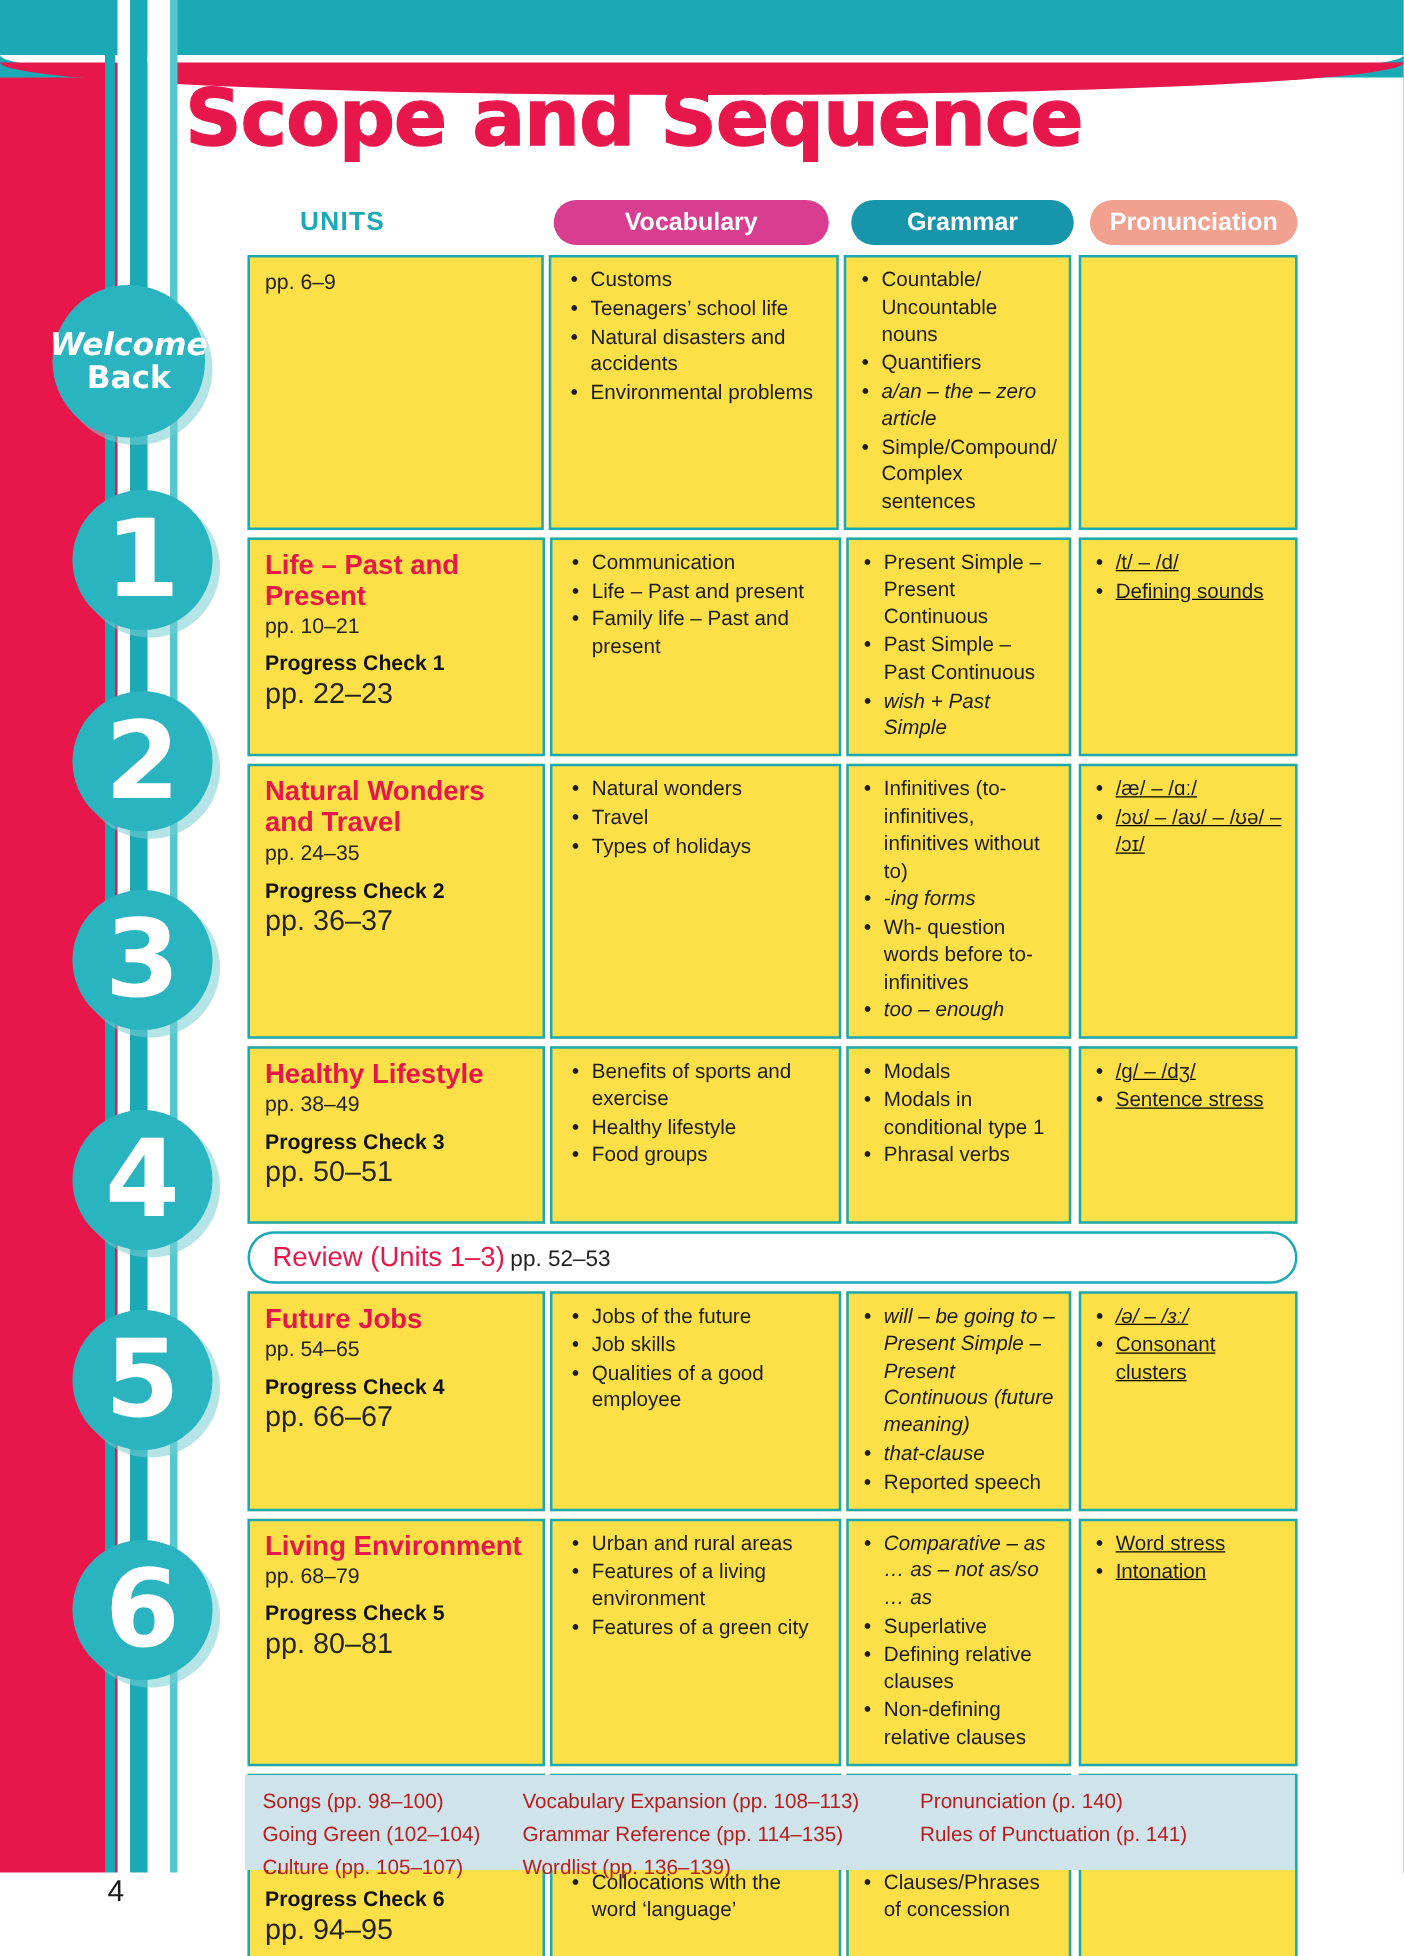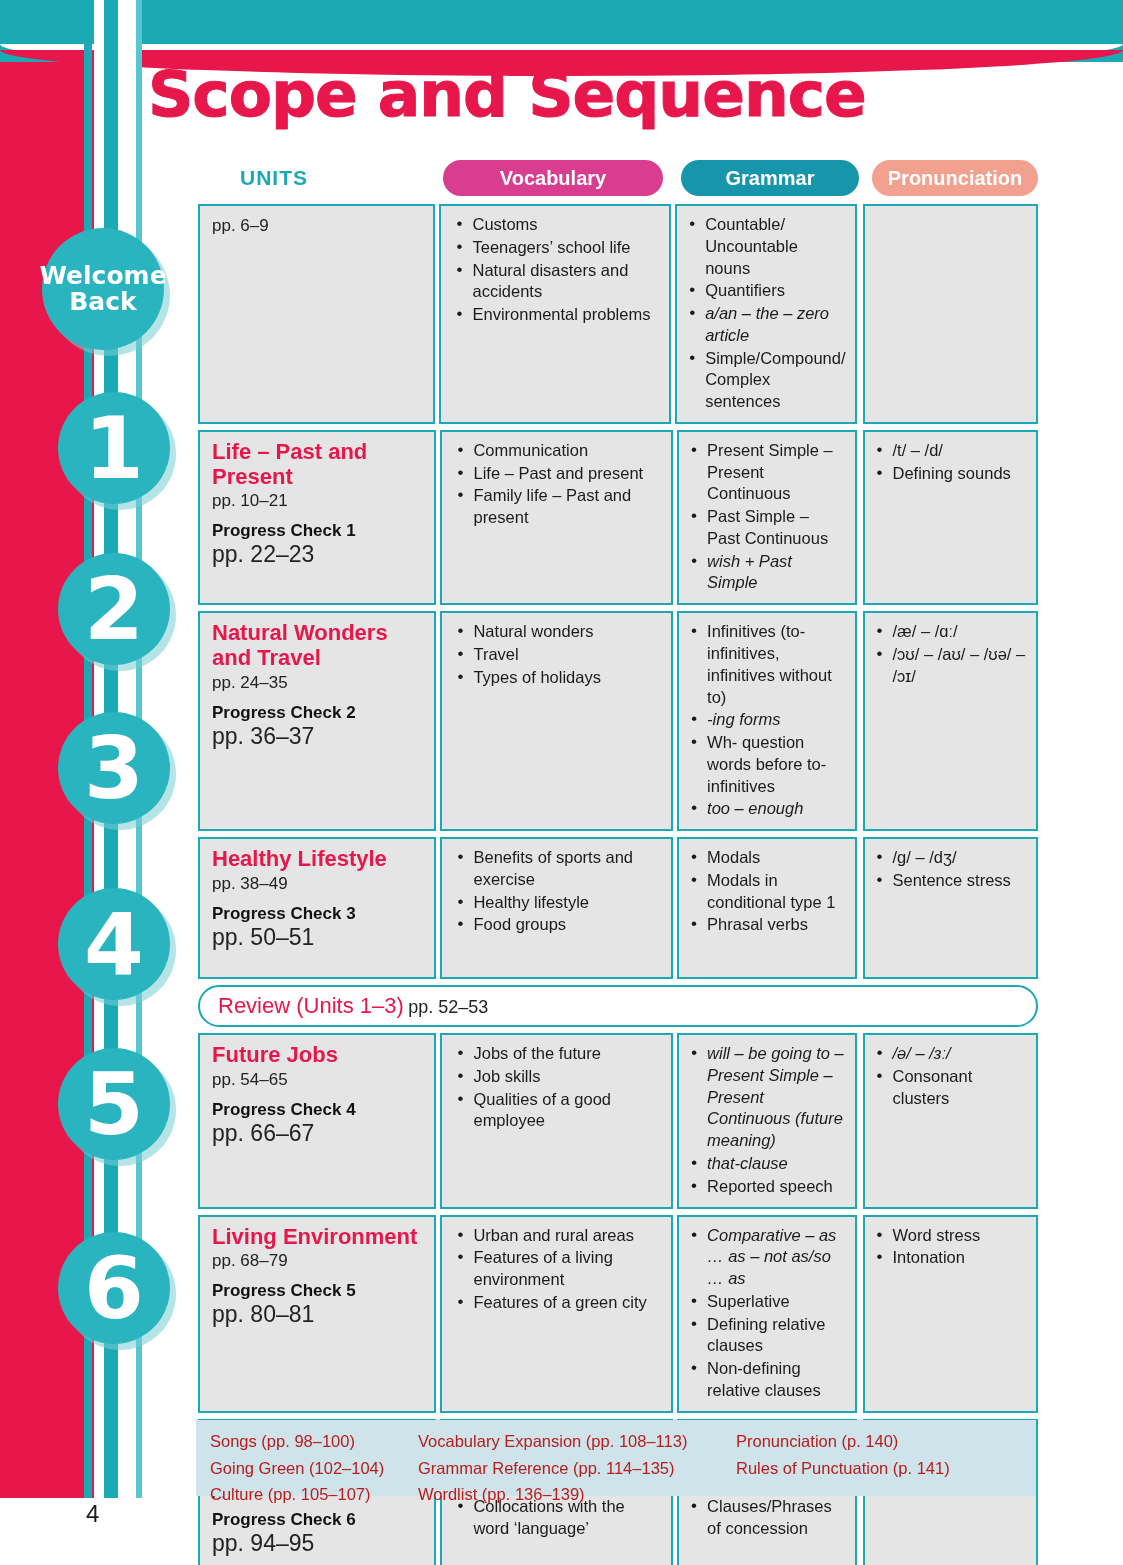--- a/index.html
+++ b/index.html
@@ -62,27 +62,27 @@
     display:flex; align-items:center; justify-content:center;
   }
   .pill.vocab   { left:443px; width:220px; background:#d93d8f; }
   .pill.gram    { left:681px; width:178px; background:#1796ab; }
   .pill.pron    { left:872px; width:166px; background:#f2a08f; color:#ffffff; }
 
   
   .table { position:absolute; left:198px; top:204px; width:840px; }
   .row { display:flex; margin-bottom:6px; }
   .cell {
-    border:2px solid #1aa9b5; background:#e5e5e5;
+    border:2px solid #1aa9b5; background:#fde047;
     padding:8px 10px 8px 12px;
   }
   .c-unit  { width:242px; }
   .c-vocab { width:236px; margin-left:4px;padding-left:15px; }
   .c-gram  { width:182px; margin-left:4px; }
-  .c-pron  { width:178px; margin-left:6px; }
+  .c-pron  { width:178px; margin-left:6px;text-decoration:underline; }
 
   .unit-title {
     color:#e8174b; font-size:22px; font-weight:bold; line-height:1.12;
     margin-bottom:2px;
   }
   .unit-pages { color:#222; font-size:17px; margin-top:2px; }
   .prog { color:#111; font-size:17px; font-weight:bold; margin-top:10px; }
   .prog-pages { color:#222; font-size:23px; }
 
   ul.bl { margin:0; padding:0; list-style:none; }
@@ -109,21 +109,21 @@
     background:#29b4c0; color:#ffffff;
     display:flex; align-items:center; justify-content:center;
     box-shadow:6px 6px 0 rgba(120,205,212,0.55);
     font-family:"DejaVu Sans", sans-serif;
   }
   .circle .num { font-size:86px; font-weight:bold; line-height:1; }
   .circle.welcome {
     width:122px; height:122px; left:42px; top:228px;
     flex-direction:column; line-height:1.05;
   }
-  .circle.welcome .w1 { font-size:25px; font-weight:bold; }
+  .circle.welcome .w1 { font-size:25px; font-weight:bold;font-style:italic; }
   .circle.welcome .w2 { font-size:25px; font-weight:bold; }
 
   
   .footer-box {
     position:absolute; left:196px; top:1420px; width:840px; height:76px;
     background:#cfe4ea; padding:8px 14px;
   }
   .footer-box .fcol { position:absolute; font-size:16.5px; color:#b91c1c; line-height:1.62; }
   .fcol.c1 { left:14px; top:8px; }
   .fcol.c2 { left:222px; top:8px; }

